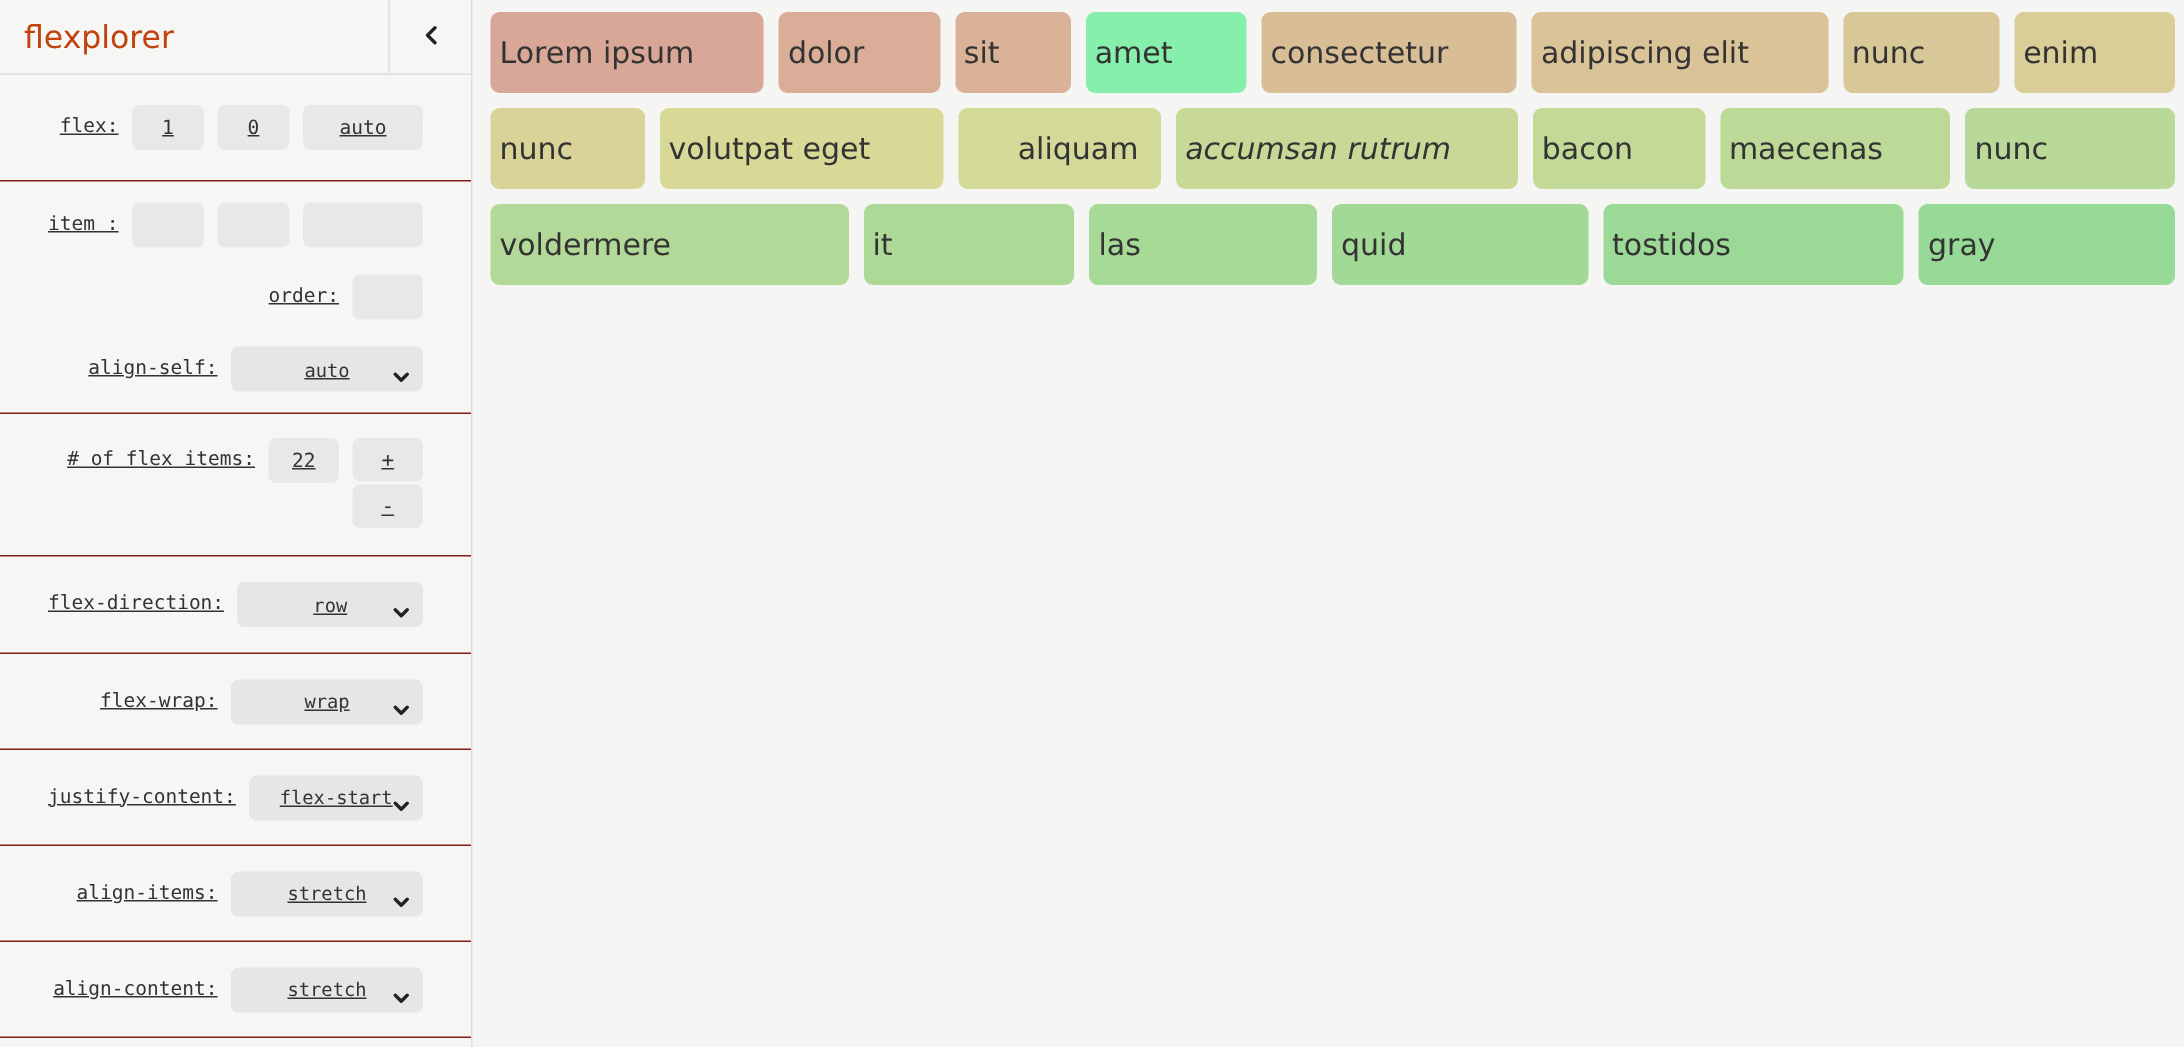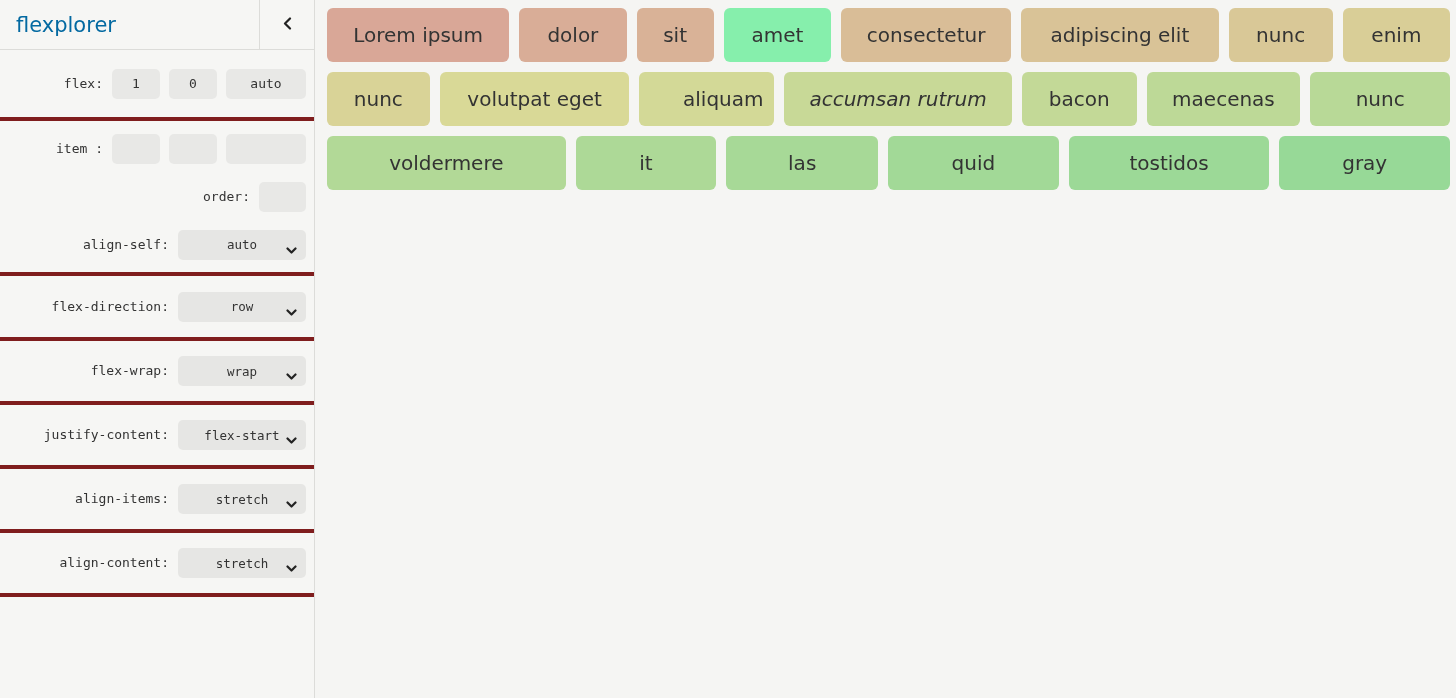--- a/index.html
+++ b/index.html
@@ -3,24 +3,24 @@
 <meta charset="utf-8">
 <style>
   * { margin:0; padding:0; box-sizing:border-box; }
   html,body { width:1456px; height:698px; overflow:hidden; }
   body { background:#f5f5f3; font-family:"DejaVu Sans Mono", monospace; color:#333; }
   .app { display:flex; width:1456px; height:698px; }
 
   
   .sidebar { width:315px; min-width:315px; height:698px; border-right:1px solid #dcdcd9; background:#f6f6f4; }
   .sb-header { height:50px; border-bottom:1px solid #dcdcd9; display:flex; align-items:stretch; }
-  .sb-title { flex:1; display:flex; align-items:center; padding-left:16px; font-family:"DejaVu Sans", sans-serif; font-size:21px; color:#0369a1; }
+  .sb-title { flex:1; display:flex; align-items:center; padding-left:16px; font-family:"DejaVu Sans", sans-serif; font-size:21px; color:#c2410c; }
   .collapse-btn { width:55px; border-left:1px solid #dcdcd9; display:flex; align-items:center; justify-content:center; cursor:pointer; }
 
-  .sec { border-bottom:4px solid #7f1d1d; display:flex; justify-content:flex-end; align-items:center; gap:9px; padding:0 8px; }
+  .sec { border-bottom:1px solid #7f1d1d; display:flex; justify-content:flex-end; align-items:center; gap:9px; padding:0 32px;text-decoration:underline; }
   .sec-flex { height:71px; }
   .sec-item { height:155px; flex-direction:column; align-items:flex-end; justify-content:center; gap:18px; }
   .crow { display:flex; gap:9px; }
   .sec-count { height:95px; align-items:flex-start; padding-top:16px; }
   .sec-sel { height:65px; }
   .sec-last { height:64px; }
 
   .lbl { font-size:13px; color:#333; line-height:30px; white-space:pre; }
   .inp { width:48px; height:30px; border:none; border-radius:5px; background:#e8e8e6; text-align:center;
          font-family:"DejaVu Sans Mono", monospace; font-size:13px; color:#333; outline:none; }
@@ -32,21 +32,21 @@
   .sel .chev { position:absolute; right:9px; top:12px; }
 
   .btn-stack { display:flex; flex-direction:column; gap:2px; }
   .step-btn { width:47px; height:29px; border:none; border-radius:5px; background:#e8e8e6; font-family:"DejaVu Sans Mono", monospace;
               font-size:14px; color:#333; cursor:pointer; display:flex; align-items:center; justify-content:center; }
 
   
   .main { flex:1; padding:8px 6px 0 12px; }
   .flexwrap { display:flex; flex-direction:row; flex-wrap:wrap; justify-content:flex-start; align-items:stretch;
               align-content:flex-start; gap:10px; }
-  .fitem { flex:1 0 auto; height:54px; border-radius:6px; display:flex; align-items:center; justify-content:center;
+  .fitem { flex:1 0 auto; height:54px; border-radius:6px; display:flex; align-items:center; justify-content:flex-start;
            font-family:"DejaVu Sans", sans-serif; font-size:20px; color:#333; white-space:nowrap; padding:0 6px; cursor:pointer; }
 </style>
 </head>
 <body>
 
 <div class="app">
 
   <aside class="sidebar">
 
     <div class="sb-header">
@@ -84,20 +84,28 @@
           <span>auto</span>
           <span class="chev">
             <svg width="11" height="7" viewBox="0 0 11 7">
                 <polyline points="1.5,1.5 5.5,5.5 9.5,1.5" fill="none" stroke="#222" stroke-width="2.2" stroke-linecap="round" stroke-linejoin="round"></polyline>
               </svg>
           </span>
         </div>
       </div>
     </div>
 
+    <div class="sec sec-count">
+      <span class="lbl"># of flex items:</span>
+      <input class="inp inp-small" value="22" style="">
+      <div class="btn-stack">
+        <button class="step-btn">+</button>
+        <button class="step-btn">-</button>
+      </div>
+    </div>
 
     <div class="sec sec-sel">
       <span class="lbl">flex-direction:</span>
       <div class="sel">
         <span>row</span>
         <span class="chev">
           <svg width="11" height="7" viewBox="0 0 11 7">
               <polyline points="1.5,1.5 5.5,5.5 9.5,1.5" fill="none" stroke="#222" stroke-width="2.2" stroke-linecap="round" stroke-linejoin="round"></polyline>
             </svg>
         </span>

